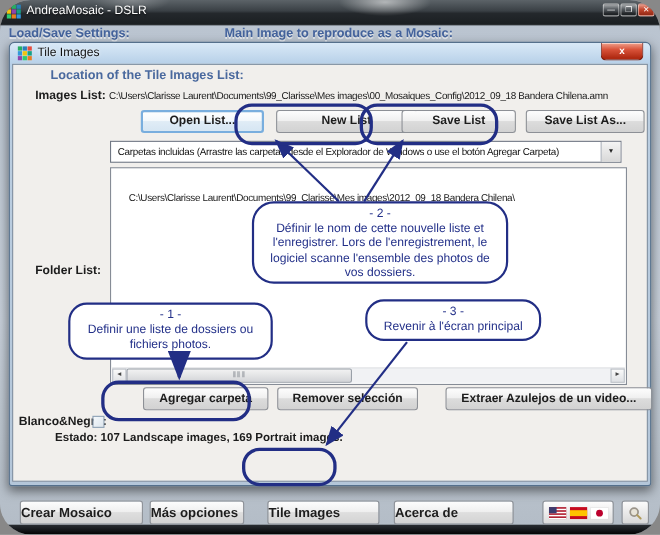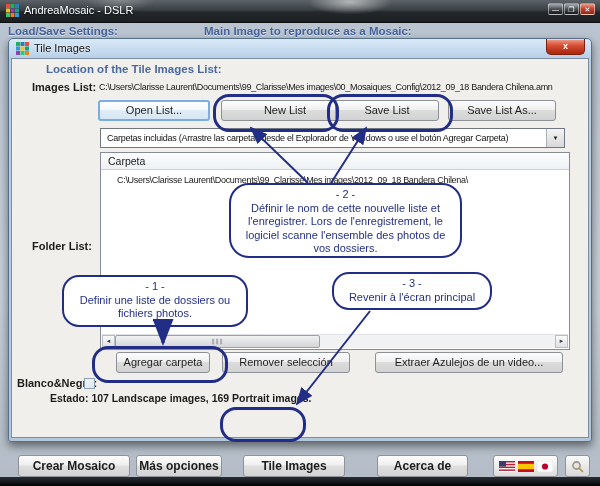--- a/index.html
+++ b/index.html
@@ -1,18 +1,18 @@
 <!DOCTYPE html>
 <html><head>
 <meta charset="utf-8">
 <style>
   html,body{margin:0;padding:0;background:#888;}
   #app{position:relative;width:600px;height:486px;overflow:hidden;
        font-family:"Liberation Sans",sans-serif;
-       background:linear-gradient(180deg,#b9c3cf 0,#c7d0da 60%,#b3bcc6 100%);}
+       background:linear-gradient(180deg,#b9c3cf 0,#c7d0da 60%,#b3bcc6 100%);border-radius:28px;}
   
   .titlebar{position:absolute;left:0;top:0;width:600px;height:22px;
     background:
       radial-gradient(60px 18px at 350px 2px,rgba(255,255,255,.55),rgba(255,255,255,0) 70%),
       radial-gradient(60px 18px at 660px 2px,rgba(255,255,255,.4),rgba(255,255,255,0) 70%),
       radial-gradient(50px 16px at 120px 0px,rgba(255,255,255,.25),rgba(255,255,255,0) 70%),
       linear-gradient(180deg,#5c6368 0,#3a4045 45%,#24282c 55%,#1b1f22 100%);
     border-bottom:1px solid #0d0f11;}
   .title-text{position:absolute;left:24px;top:4px;color:#fff;font-size:11px;
     text-shadow:0 1px 2px rgba(0,0,0,.8);}
@@ -42,22 +42,22 @@
   .dlg-body{position:absolute;left:11px;top:58px;width:578px;height:380px;
     background:#f1efec;border:1px solid #7e8ea0;box-sizing:border-box;}
   
   .sect-title{position:absolute;left:18px;top:63px;font-size:11.5px;font-weight:bold;color:#4a699e;z-index:10;margin-left:28px;}
   .lbl{position:absolute;font-size:11px;font-weight:bold;color:#1c1c1c;z-index:10;}
   .path-text{position:absolute;font-size:9px;letter-spacing:-0.3px;color:#191919;
     white-space:nowrap;overflow:hidden;z-index:10;}
   .btn{position:absolute;height:21px;box-sizing:border-box;z-index:10;
     background:linear-gradient(180deg,#fdfdfd 0,#f0f0f0 45%,#dcdcdc 50%,#d2d2d2 100%);
     border:1px solid #8d9096;border-radius:3px;
-    font-family:"Liberation Sans",sans-serif;font-size:11px;font-weight:normal;color:#1d1d1d;
-    text-align:center;line-height:19px;}
+    font-family:"Liberation Sans",sans-serif;font-size:11px;font-weight:bold;color:#1d1d1d;
+    text-align:center;line-height:19px;margin-left:30px;}
   .btn.focus{border:2px solid #79aede;line-height:17px;
     background:linear-gradient(180deg,#fefefe 0,#f3f8fc 45%,#e0ecf6 50%,#d6e6f3 100%);}
   .dropdown{position:absolute;left:100px;top:128px;width:465px;height:20px;box-sizing:border-box;
     background:#fff;border:1px solid #707784;z-index:10;}
   .dropdown .dd-text{position:absolute;left:6px;top:0;right:20px;font-size:9px;letter-spacing:-0.25px;
     line-height:18px;color:#111;white-space:nowrap;overflow:hidden;}
   .dd-arrow{position:absolute;right:0;top:0;width:17px;height:18px;
     background:linear-gradient(180deg,#f4f4f4,#d8d8d8);border-left:1px solid #aab0b8;
     font-size:6px;color:#222;text-align:center;line-height:18px;}
   .list-panel{position:absolute;left:100px;top:152px;width:470px;height:198px;box-sizing:border-box;
@@ -80,21 +80,21 @@
   .oval{position:absolute;border:3px solid #222e85;border-radius:16px;z-index:46;pointer-events:none;}
   .bubble{position:absolute;background:#fff;border:2px solid #222e85;border-radius:17px;
     color:#233089;font-size:11px;line-height:13.5px;text-align:center;z-index:40;
     box-sizing:border-box;padding:3px 6px;}
   .bubble .num{font-size:11px;}
   #arrow-layer{position:absolute;left:0;top:0;z-index:45;pointer-events:none;}
   
   .tb-btn{position:absolute;top:455px;height:22px;box-sizing:border-box;z-index:10;
     background:linear-gradient(180deg,#fdfdfd 0,#efefef 45%,#dedede 50%,#d3d3d3 100%);
     border:1px solid #8f9399;border-radius:3px;font-size:12px;font-weight:bold;color:#1d1d1d;
-    text-align:center;line-height:20px;}
+    text-align:left;line-height:20px;}
   .flags-panel{position:absolute;left:493px;top:455px;width:65px;height:22px;box-sizing:border-box;
     background:linear-gradient(180deg,#fdfdfd,#dcdcdc);border:1px solid #8f9399;border-radius:3px;
     display:flex;align-items:center;justify-content:center;gap:3px;z-index:10;}
   .flag{width:16px;height:11px;display:block;}
   .tool-btn{position:absolute;left:565px;top:455px;width:25px;height:22px;box-sizing:border-box;
     background:linear-gradient(180deg,#fbfbfb,#d8d8d8);border:1px solid #8f9399;border-radius:3px;
     display:flex;align-items:center;justify-content:center;z-index:10;}
 </style>
 </head>
 <body>
@@ -148,32 +148,31 @@
   <div class="btn" style="left:221px;top:100px;width:128px">New List</div>
   <div class="btn" style="left:335px;top:100px;width:104px">Save List</div>
   <div class="btn" style="left:448px;top:100px;width:108px">Save List As...</div>
 
   <div class="dropdown">
     <span class="dd-text">Carpetas incluidas (Arrastre las carpetas desde el Explorador de Windows o use el botón Agregar Carpeta)</span>
     <span class="dd-arrow">▼</span>
   </div>
 
   <div class="list-panel">
-    <div class="list-header">Carpeta</div>
     <div class="list-row">C:\Users\Clarisse Laurent\Documents\99_Clarisse\Mes images\2012_09_18 Bandera Chilena\</div>
     <div class="hscroll">
       <span class="hs-arrow" style="left:0">◄</span>
       <span class="hs-thumb">⦀⦀⦀</span>
       <span class="hs-arrow" style="right:0">►</span>
     </div>
   </div>
 
   <span class="lbl" style="left:32px;top:240px">Folder List:</span>
 
-  <div class="btn" style="left:116px;top:352px;width:94px">Agregar carpeta</div>
+  <div class="btn" style="left:100px;top:352px;width:114px">Agregar carpeta</div>
   <div class="btn" style="left:222px;top:352px;width:128px">Remover selección</div>
   <div class="btn" style="left:375px;top:352px;width:188px">Extraer Azulejos de un video...</div>
 
   <span class="lbl" style="left:17px;top:377px">Blanco&amp;Negro:</span>
   <span class="checkbox"></span>
   <span class="lbl" style="left:50px;top:392px;font-size:10.5px">Estado: 107 Landscape images, 169 Portrait images.</span>
 
 
   <div class="bubble" style="left:62px;top:275px;width:186px;height:52px">
     <div class="num">- 1 -</div>
@@ -201,21 +200,21 @@
     </defs>
     <line x1="308" y1="183" x2="251" y2="128" stroke="#222e85" stroke-width="2" marker-end="url(#ah)"></line>
     <line x1="331" y1="183" x2="366" y2="128" stroke="#222e85" stroke-width="2" marker-end="url(#ah)"></line>
     <line x1="163" y1="328" x2="163" y2="343" stroke="#222e85" stroke-width="3" marker-end="url(#ah)"></line>
     <line x1="370" y1="311" x2="297" y2="404" stroke="#222e85" stroke-width="2" marker-end="url(#ah)"></line>
   </svg>
 
   <div class="tb-btn" style="left:18px;width:112px">Crear Mosaico</div>
   <div class="tb-btn" style="left:136px;width:86px">Más opciones</div>
   <div class="tb-btn" style="left:243px;width:102px">Tile Images</div>
-  <div class="tb-btn" style="left:377px;width:91px">Acerca de</div>
+  <div class="tb-btn" style="left:358px;width:109px">Acerca de</div>
 
   <div class="flags-panel">
     <svg class="flag" viewBox="0 0 16 11">
       <rect width="16" height="11" fill="#b22234"></rect>
       <g fill="#fff">
           <rect y="1.5" width="16" height="1.3"></rect>
           <rect y="4.3" width="16" height="1.3"></rect>
           <rect y="7.1" width="16" height="1.3"></rect>
           <rect y="9.9" width="16" height="1.1"></rect>
         </g>

